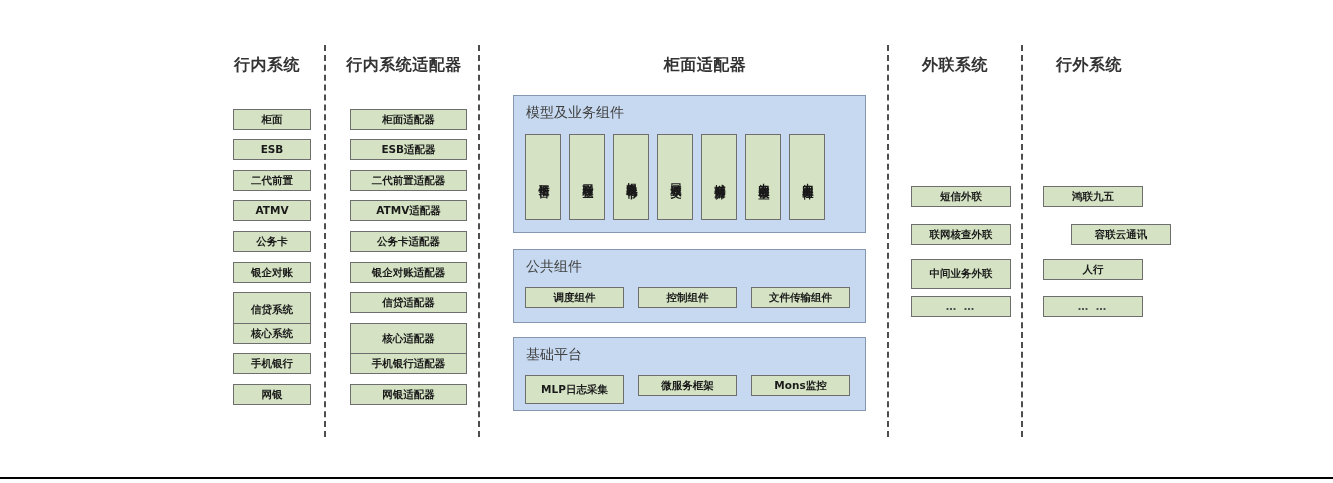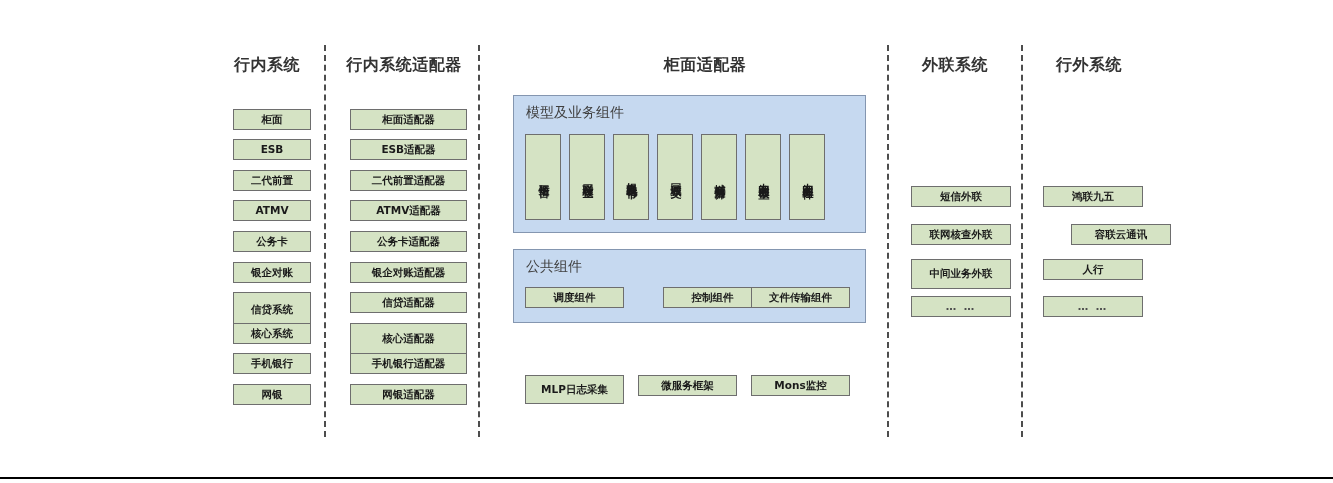--- a/index.html
+++ b/index.html
@@ -136,23 +136,26 @@
   <div class="node vertical" style="left:613px; top:134px; width:36px; height:86px;">银联及银行卡</div>
   <div class="node vertical" style="left:657px; top:134px; width:36px; height:86px;">同城票交</div>
   <div class="node vertical" style="left:701px; top:134px; width:36px; height:86px;">城商行清算</div>
   <div class="node vertical" style="left:745px; top:134px; width:36px; height:86px;">中间业务模型</div>
   <div class="node vertical" style="left:789px; top:134px; width:36px; height:86px;">中间业务组件</div>
 
   <div class="panel" style="left:513px; top:249px; width:353px; height:74px;">
     <div class="panel-title">公共组件</div>
   </div>
   <div class="node" style="left:525px; top:287px; width:99px; height:21px;">调度组件</div>
-  <div class="node" style="left:663px; top:287px; width:99px; height:21px;">控制组件</div>
+  <div class="node" style="left:638px; top:287px; width:99px; height:21px;">控制组件</div>
   <div class="node" style="left:751px; top:287px; width:99px; height:21px;">文件传输组件</div>
 
+  <div class="panel" style="left:513px; top:337px; width:353px; height:74px;">
+    <div class="panel-title">基础平台</div>
+  </div>
   <div class="node" style="left:525px; top:375px; width:99px; height:29px;">MLP日志采集</div>
   <div class="node" style="left:638px; top:375px; width:99px; height:21px;">微服务框架</div>
   <div class="node" style="left:751px; top:375px; width:99px; height:21px;">Mons监控</div>
 
   <div class="node" style="left:911px; top:186px; width:100px; height:21px;">短信外联</div>
   <div class="node" style="left:911px; top:224px; width:100px; height:21px;">联网核查外联</div>
   <div class="node" style="left:911px; top:259px; width:100px; height:30px;">中间业务外联</div>
   <div class="node muted-dots" style="left:911px; top:296px; width:100px; height:21px;">… …</div>
 
   <div class="node" style="left:1043px; top:186px; width:100px; height:21px;">鸿联九五</div>

